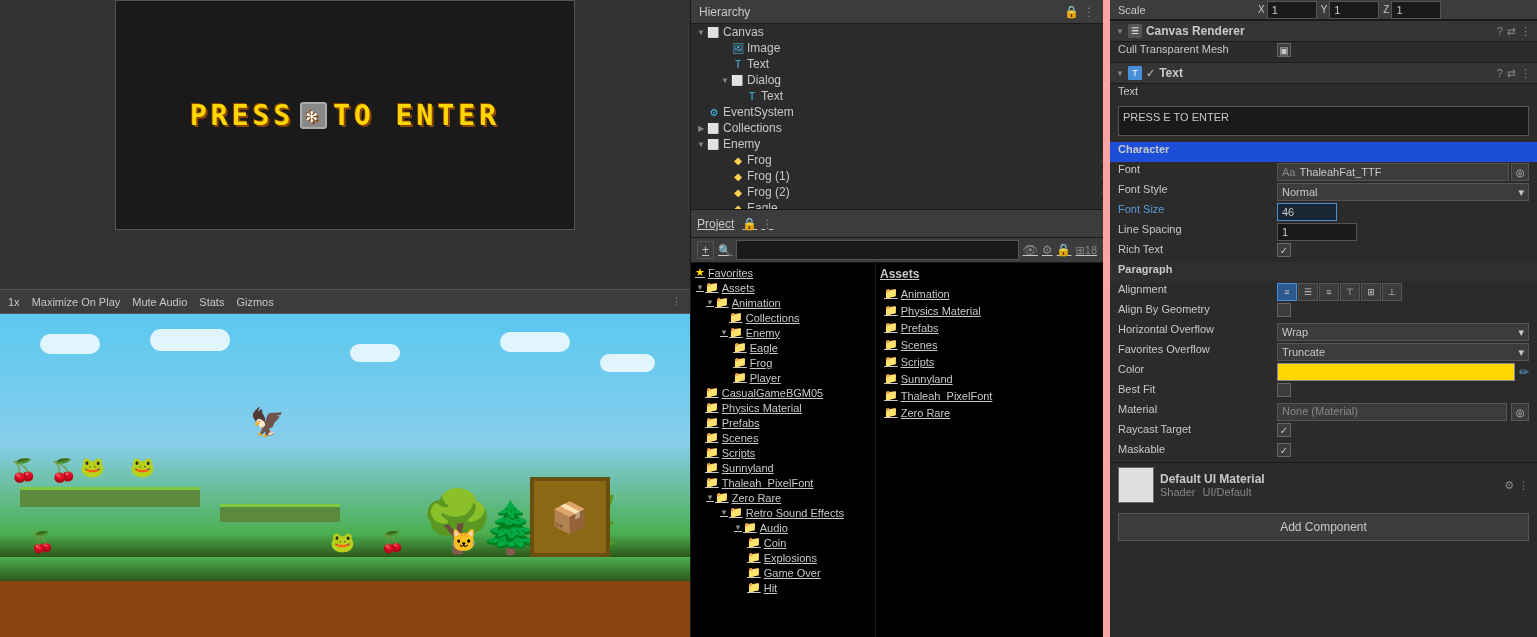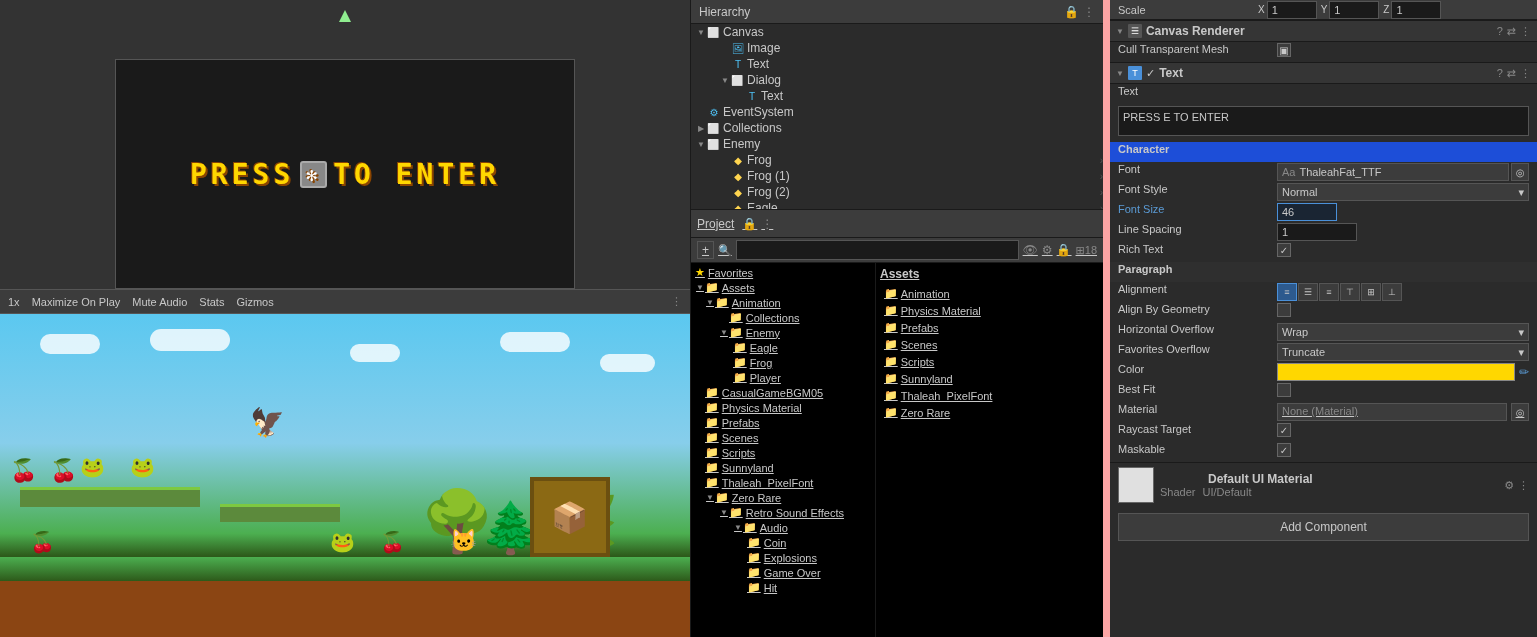--- a/index.html
+++ b/index.html
@@ -23,21 +23,21 @@
       flex-direction: column;
       background: #1a1a1a;
       flex-shrink: 0;
     }
 
     .game-preview-top {
       height: 290px;
       background: #333;
       position: relative;
       display: flex;
-      align-items: flex-end;
+      align-items: flex-start;
       justify-content: center;
       border-bottom: 1px solid #555;
     }
 
     .game-canvas {
       width: 460px;
       height: 230px;
       background: #1a1a1a;
       border: 1px solid #555;
       position: relative;
@@ -458,21 +458,20 @@
     }
 
     .material-info {
       flex: 1;
     }
 
     .material-name {
       font-size: 12px;
       font-weight: bold;
       color: #c8c8c8;
-      margin-left: 48px;
     }
 
     .material-shader {
       font-size: 11px;
       color: #888;
     }
 
     .bottom-bar {
       height: 20px;
       background: #2b2b2b;
@@ -497,21 +496,20 @@
       font-size: 11px;
       height: 18px;
       width: 60px;
     }
 
     .none-field {
       display: flex;
       align-items: center;
       flex: 1;
       gap: 4px;
-      text-decoration: underline;
     }
 
     .none-input {
       flex: 1;
       background: #3c3c3c;
       border: 1px solid #555;
       color: #888;
       padding: 1px 4px;
       font-size: 11px;
       height: 18px;

